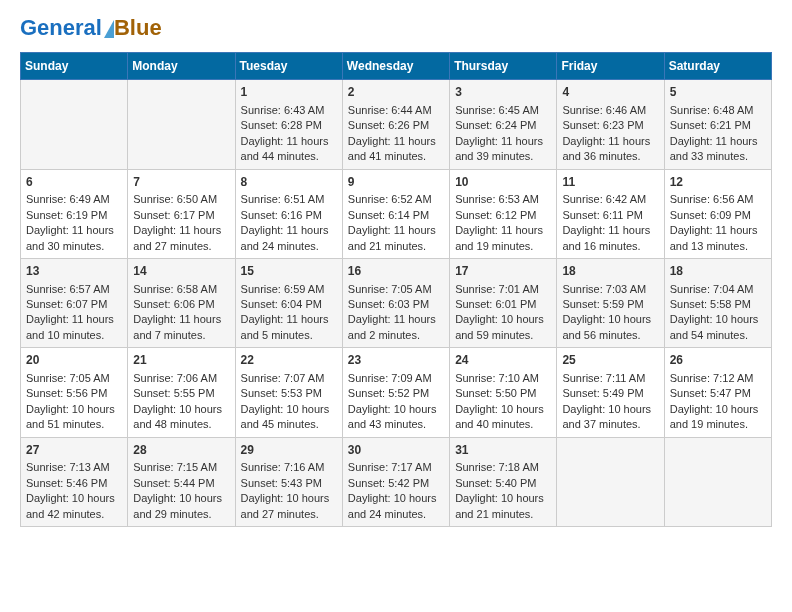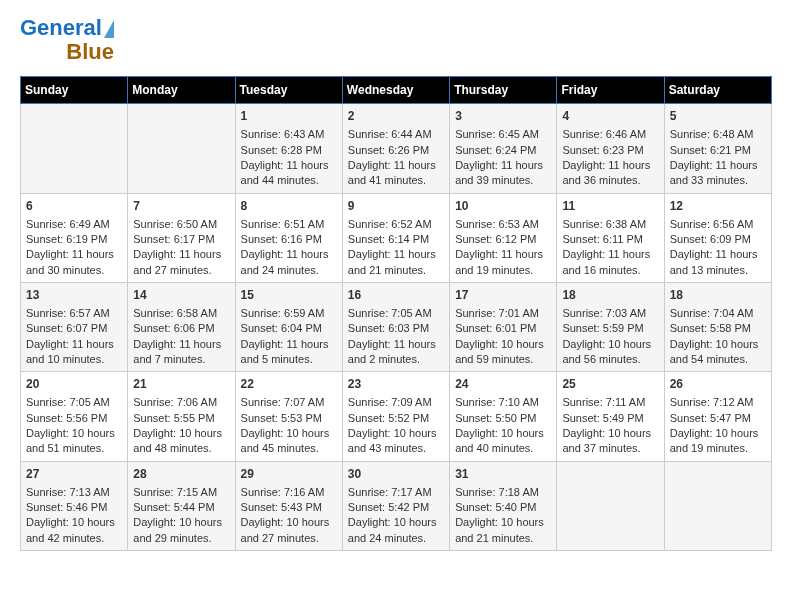--- a/index.html
+++ b/index.html
@@ -11,22 +11,22 @@
       padding: 16px 20px;
     }
     .header-area {
       display: flex;
       justify-content: space-between;
       align-items: flex-start;
       margin-bottom: 12px;
     }
     .logo {
       display: flex;
-      flex-direction: column;
-      align-items: flex-end;
+      flex-direction: row;
+      align-items: center;
     }
     .logo-text {
       font-size: 22px;
       font-weight: bold;
       color: #333;
       line-height: 1.1;
     }
     .logo-text span.blue { color: #1a6fbf; }
     .logo-triangle {
       width: 0;
@@ -49,21 +49,21 @@
       font-size: 16px;
       color: #555;
       font-weight: normal;
     }
     .calendar {
       width: 100%;
       border-collapse: collapse;
       font-size: 11px;
     }
     .calendar thead th {
-      background-color: #000000;
+      background-color: #0369a1;
       color: #fff;
       padding: 6px 4px;
       text-align: left;
       font-size: 12px;
       font-weight: bold;
       border: 1px solid #3a76b8;
     }
     .calendar tbody td {
       border: 1px solid #ccc;
       vertical-align: top;
@@ -182,21 +182,21 @@
           <div>Daylight: 11 hours and 21 minutes.</div>
         </td>
         <td>
           <span class="day-num">10</span>
           <div>Sunrise: 6:53 AM</div>
           <div>Sunset: 6:12 PM</div>
           <div>Daylight: 11 hours and 19 minutes.</div>
         </td>
         <td>
           <span class="day-num">11</span>
-          <div>Sunrise: 6:38 AM</div>
+          <div>Sunrise: 6:42 AM</div>
           <div>Sunset: 6:11 PM</div>
           <div>Daylight: 11 hours and 16 minutes.</div>
         </td>
         <td>
           <span class="day-num">12</span>
           <div>Sunrise: 6:56 AM</div>
           <div>Sunset: 6:09 PM</div>
           <div>Daylight: 11 hours and 13 minutes.</div>
         </td>
       </tr>

